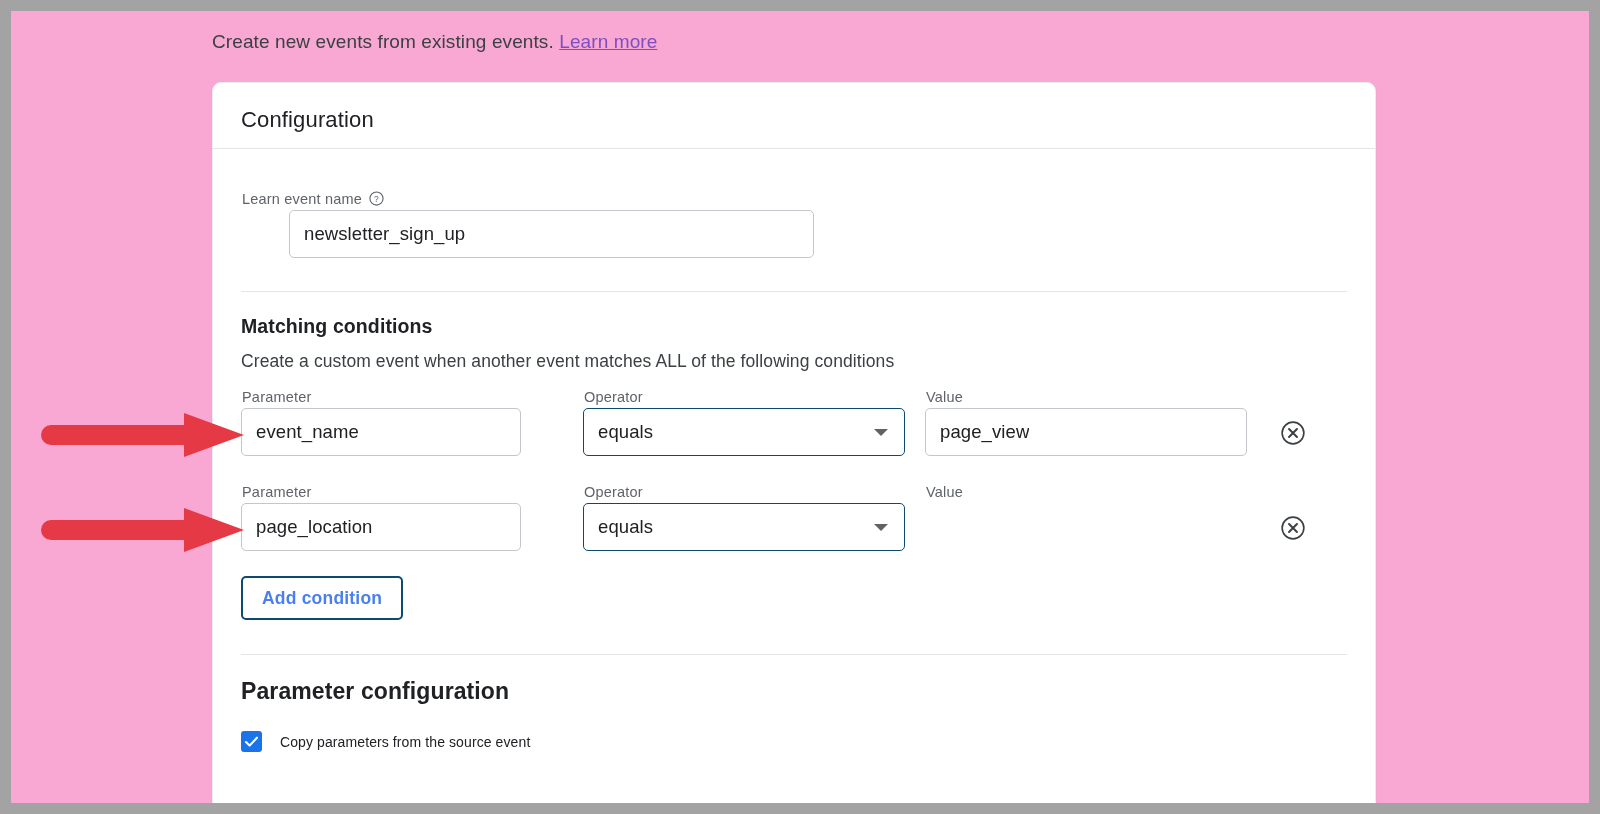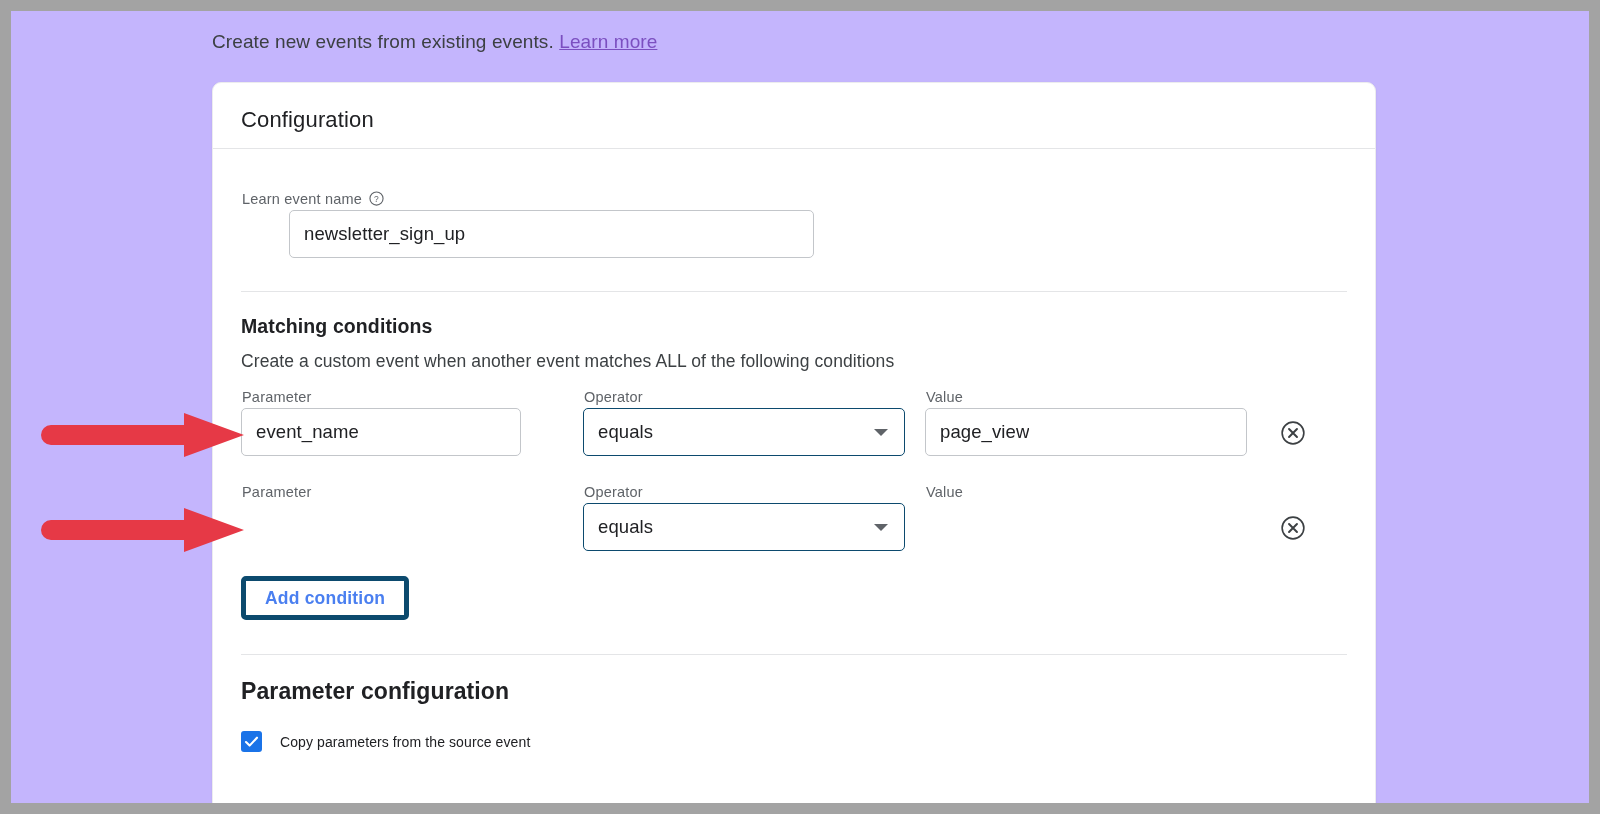--- a/index.html
+++ b/index.html
@@ -15,21 +15,21 @@
   #frame {
     position: absolute;
     left: 0; top: 0;
     width: 1600px; height: 814px;
     background: #a3a3a3;
   }
   #viewport {
     position: absolute;
     left: 11px; top: 11px;
     width: 1578px; height: 792px;
-    background: #c4b5fd;
+    background: #f9a8d4;
     overflow: hidden;
   }
 
   
   #intro {
     position: absolute;
     left: 201px; top: 20px;
     font-size: 19px;
     color: #3c4043;
     letter-spacing: 0.1px;
@@ -150,21 +150,21 @@
 
   .c-remove {
     position: absolute; left: 1066px; top: 30px;
     width: 28px; height: 28px; cursor: pointer;
   }
 
   
   #add-cond {
     position: absolute; left: 28px; top: 493px;
     height: 44px; padding: 16px 19px;
-    border: 5px solid #0c4a6e; border-radius: 5px;
+    border: 2px solid #0c4a6e; border-radius: 5px;
     background: #fff; cursor: pointer;
     display: flex; align-items: center;
     font-size: 17.5px; color: #4a7ff0; font-weight: 700;
     letter-spacing: 0.2px;
   }
 
   
   #pc-title {
     position: absolute; left: 28px; top: 595px;
     font-size: 23px; color: #202124; font-weight: 700;
@@ -245,20 +245,23 @@
         <div class="c-remove">
           <svg width="28" height="28" viewBox="0 0 24 24">
             <circle cx="12" cy="12" r="9.3" fill="none" stroke="#3c4043" stroke-width="1.4"></circle>
             <path d="M8.6 8.6 L15.4 15.4 M15.4 8.6 L8.6 15.4" stroke="#3c4043" stroke-width="1.7" stroke-linecap="round"></path>
           </svg>
         </div>
       </div>
 
       <div class="cond-row" id="row-1">
         <div class="field-label c-param-label">Parameter</div>
+        <div class="txtinput c-param-input">
+          <span class="val">page_location</span>
+        </div>
 
         <div class="field-label c-op-label">Operator</div>
         <div class="c-op-input">
           <span class="val">equals</span>
           <span class="caret"></span>
         </div>
 
         <div class="field-label c-val-label">Value</div>
 
         <div class="c-remove">

